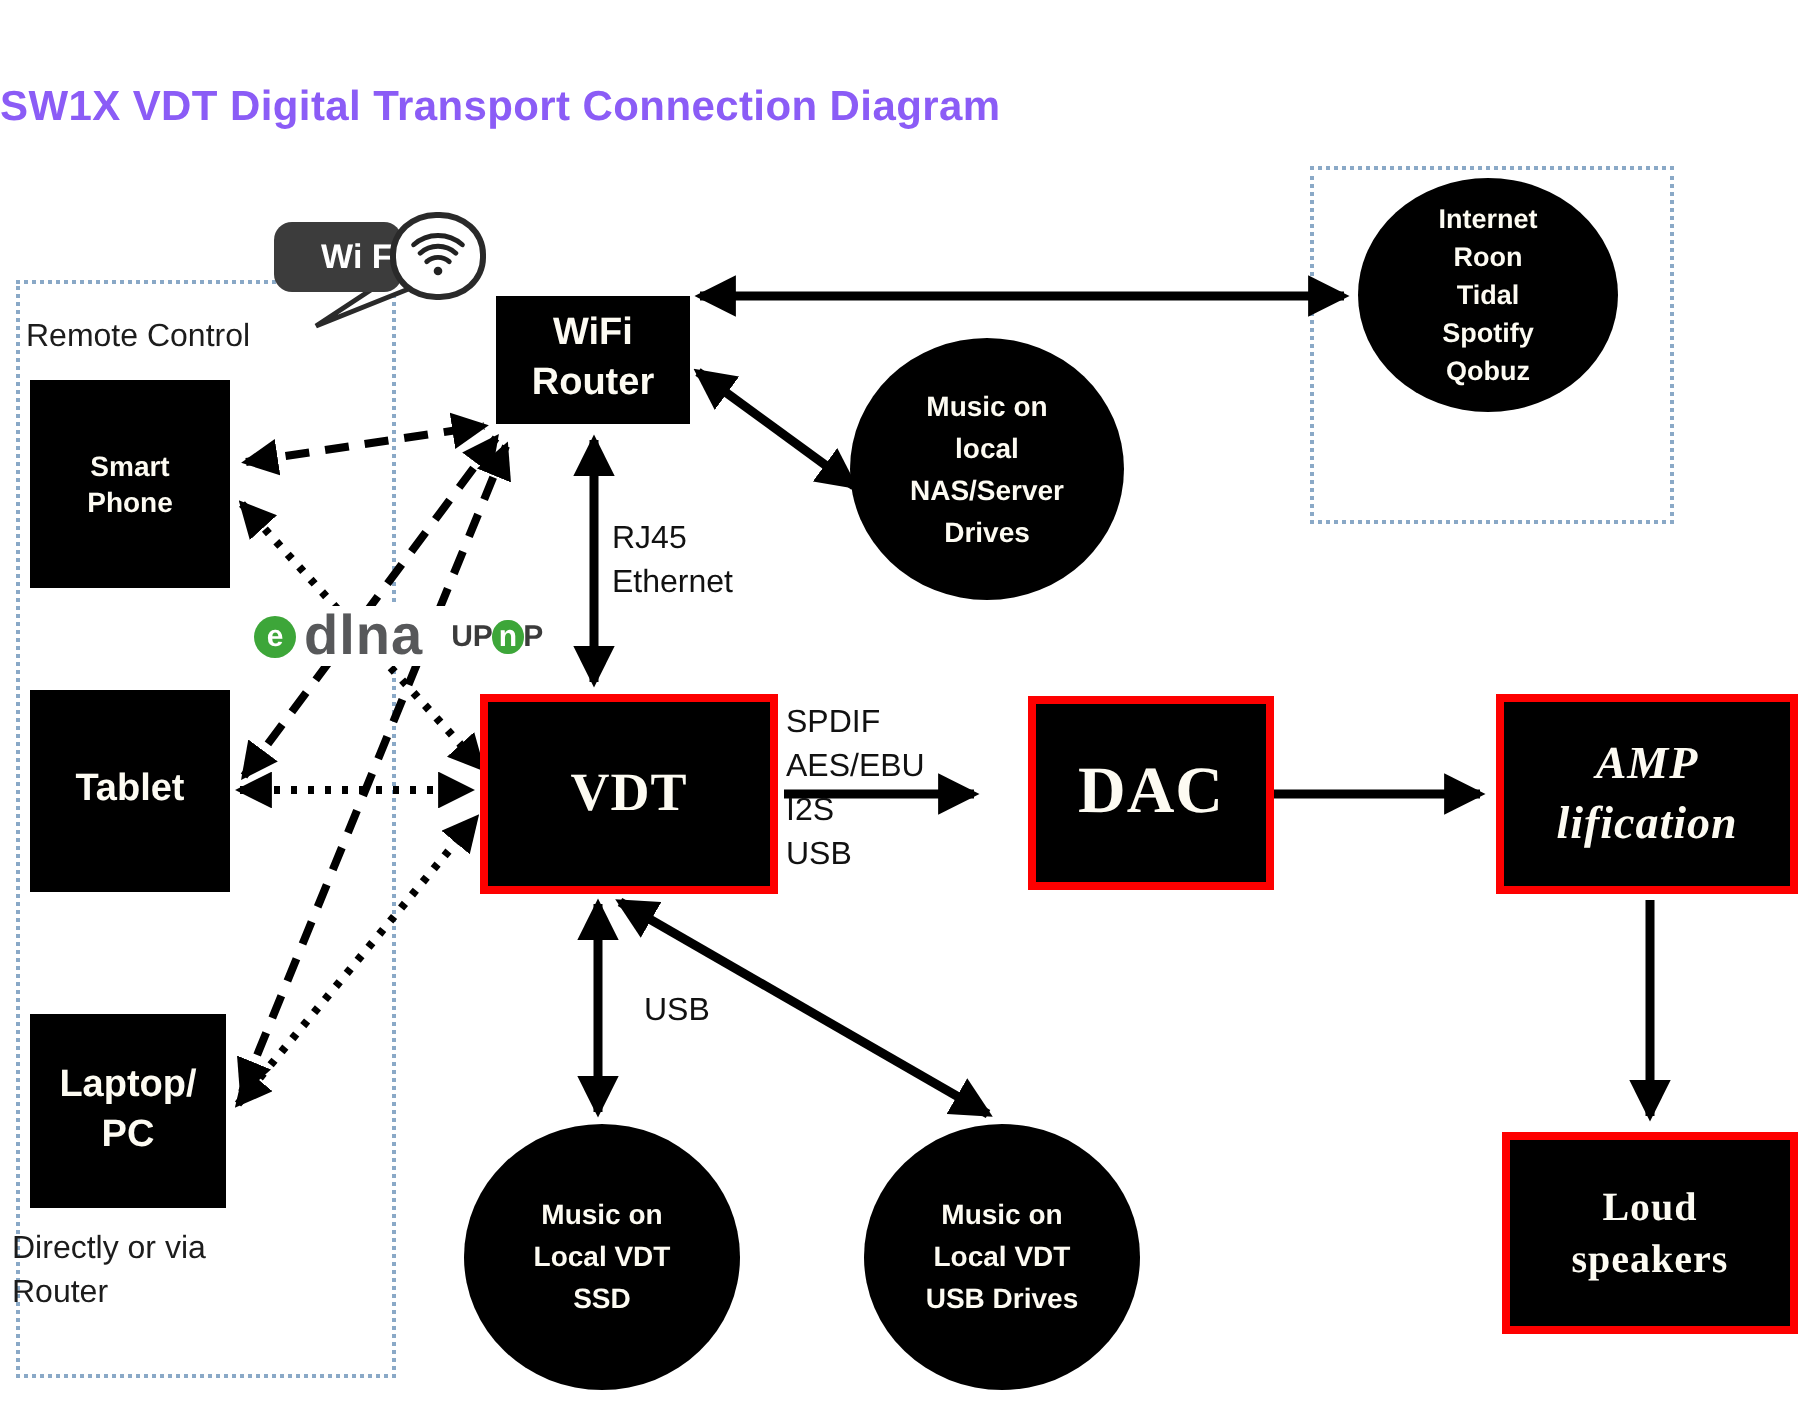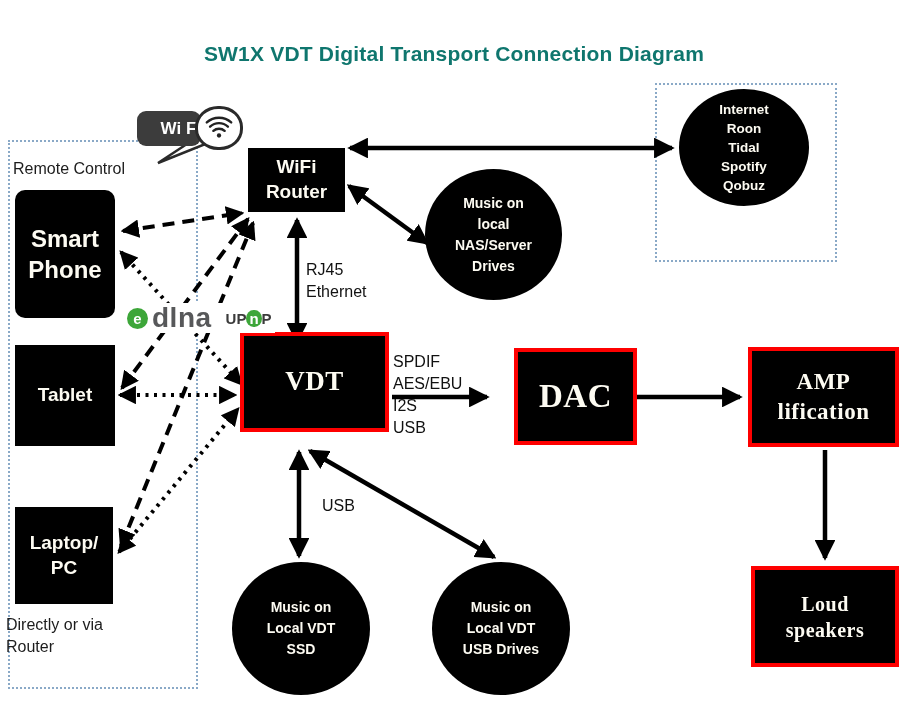--- a/index.html
+++ b/index.html
@@ -1,19 +1,19 @@
 <!DOCTYPE html>
 <html><head>
 <meta charset="utf-8">
 <style>
   html,body{margin:0;padding:0;background:#fff;}
   .stage{position:relative;width:908px;height:707px;background:#fff;overflow:hidden;
          font-family:"Liberation Sans",sans-serif;color:#111;}
-  .title{position:absolute;top:42px;left:0;width:100%;text-align:center;
-         font-size:21px;font-weight:bold;color:#0f766e;letter-spacing:.2px;}
+  .title{position:absolute;top:42px;left:0;width:100%;
+         font-size:21px;font-weight:bold;color:#8b5cf6;letter-spacing:.2px;}
   svg.overlay{position:absolute;left:0;top:0;width:908px;height:707px;z-index:1;}
   .edge{stroke:#000;fill:none;}
   .edge.solid{stroke-width:4.5;}
   .edge.dashed{stroke-width:4;stroke-dasharray:12 8;}
   .edge.dotted{stroke-width:4;stroke-dasharray:3 5.5;}
   .node{position:absolute;z-index:2;background:#000;color:#fdfbf2;display:flex;
         align-items:center;justify-content:center;text-align:center;
         font-weight:bold;white-space:pre-line;line-height:1.3;}
   .red{border:4px solid #fe0000;}
   .circle{border-radius:50%;}
@@ -68,21 +68,21 @@
         <line x1="121" y1="546" x2="253" y2="223" class="edge dashed" marker-end="url(#ah)" marker-start="url(#ahr)"></line>
         <line x1="121" y1="252" x2="241" y2="384" class="edge dotted" marker-end="url(#ah)" marker-start="url(#ahr)"></line>
         <line x1="120" y1="395" x2="235" y2="395" class="edge dotted" marker-end="url(#ah)" marker-start="url(#ahr)"></line>
         <line x1="119" y1="552" x2="238" y2="409" class="edge dotted" marker-end="url(#ah)" marker-start="url(#ahr)"></line>
       </g>
   </svg>
 
   <div class="dotbox" style="left:8px;top:140px;width:186px;height:545px;"></div>
   <div class="caption" style="left:13px;top:158px;">Remote Control</div>
 
-  <div class="node" style="left:15px;top:190px;width:100px;height:128px;font-size:24px;border-radius:10px;">Smart
+  <div class="node" style="left:15px;top:190px;width:100px;height:104px;font-size:14px;">Smart
 Phone</div>
   <div class="node" style="left:15px;top:345px;width:100px;height:101px;font-size:19px;">Tablet</div>
   <div class="node" style="left:15px;top:507px;width:98px;height:97px;font-size:19px;">Laptop/
 PC</div>
   <div class="caption" style="left:6px;top:614px;width:140px;text-align:left;">Directly or via
 Router</div>
 
   <div class="wifi-pill">
     <span>Wi Fi</span>
   </div>
@@ -109,23 +109,23 @@
 Roon
 Tidal
 Spotify
 Qobuz</div>
 
   <div class="node circle" style="left:425px;top:169px;width:137px;height:131px;font-size:14px;line-height:1.5;">Music on
 local
 NAS/Server
 Drives</div>
 
-  <div class="node red serif" style="left:240px;top:332px;width:141px;height:92px;font-size:27px;">VDT</div>
+  <div class="node red serif" style="left:240px;top:347px;width:141px;height:92px;font-size:27px;">VDT</div>
   <div class="node red serif" style="left:484px;top:348px;width:115px;height:89px;font-size:33px;margin-left:30px;">DAC</div>
-  <div class="node red serif" style="left:748px;top:347px;width:143px;height:92px;font-size:23px;">AMP
+  <div class="node red serif" style="left:748px;top:347px;width:143px;height:92px;font-size:23px;font-style:italic;">AMP
 lification</div>
   <div class="node red serif" style="left:751px;top:566px;width:140px;height:93px;font-size:20px;">Loud
 speakers</div>
 
   <div class="node circle" style="left:232px;top:562px;width:138px;height:133px;font-size:14px;line-height:1.5;">Music on
 Local VDT
 SSD</div>
   <div class="node circle" style="left:432px;top:562px;width:138px;height:133px;font-size:14px;line-height:1.5;">Music on
 Local VDT
 USB Drives</div>

